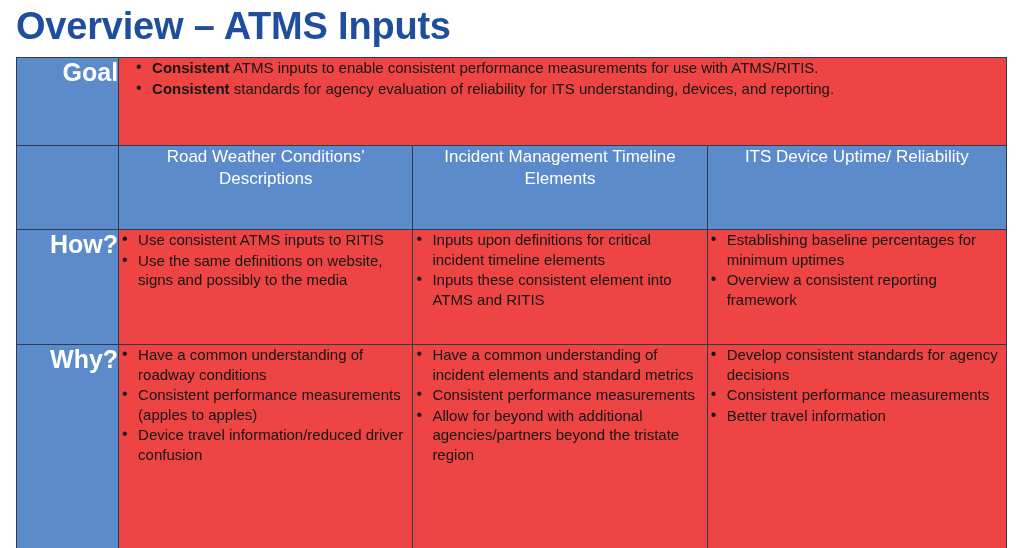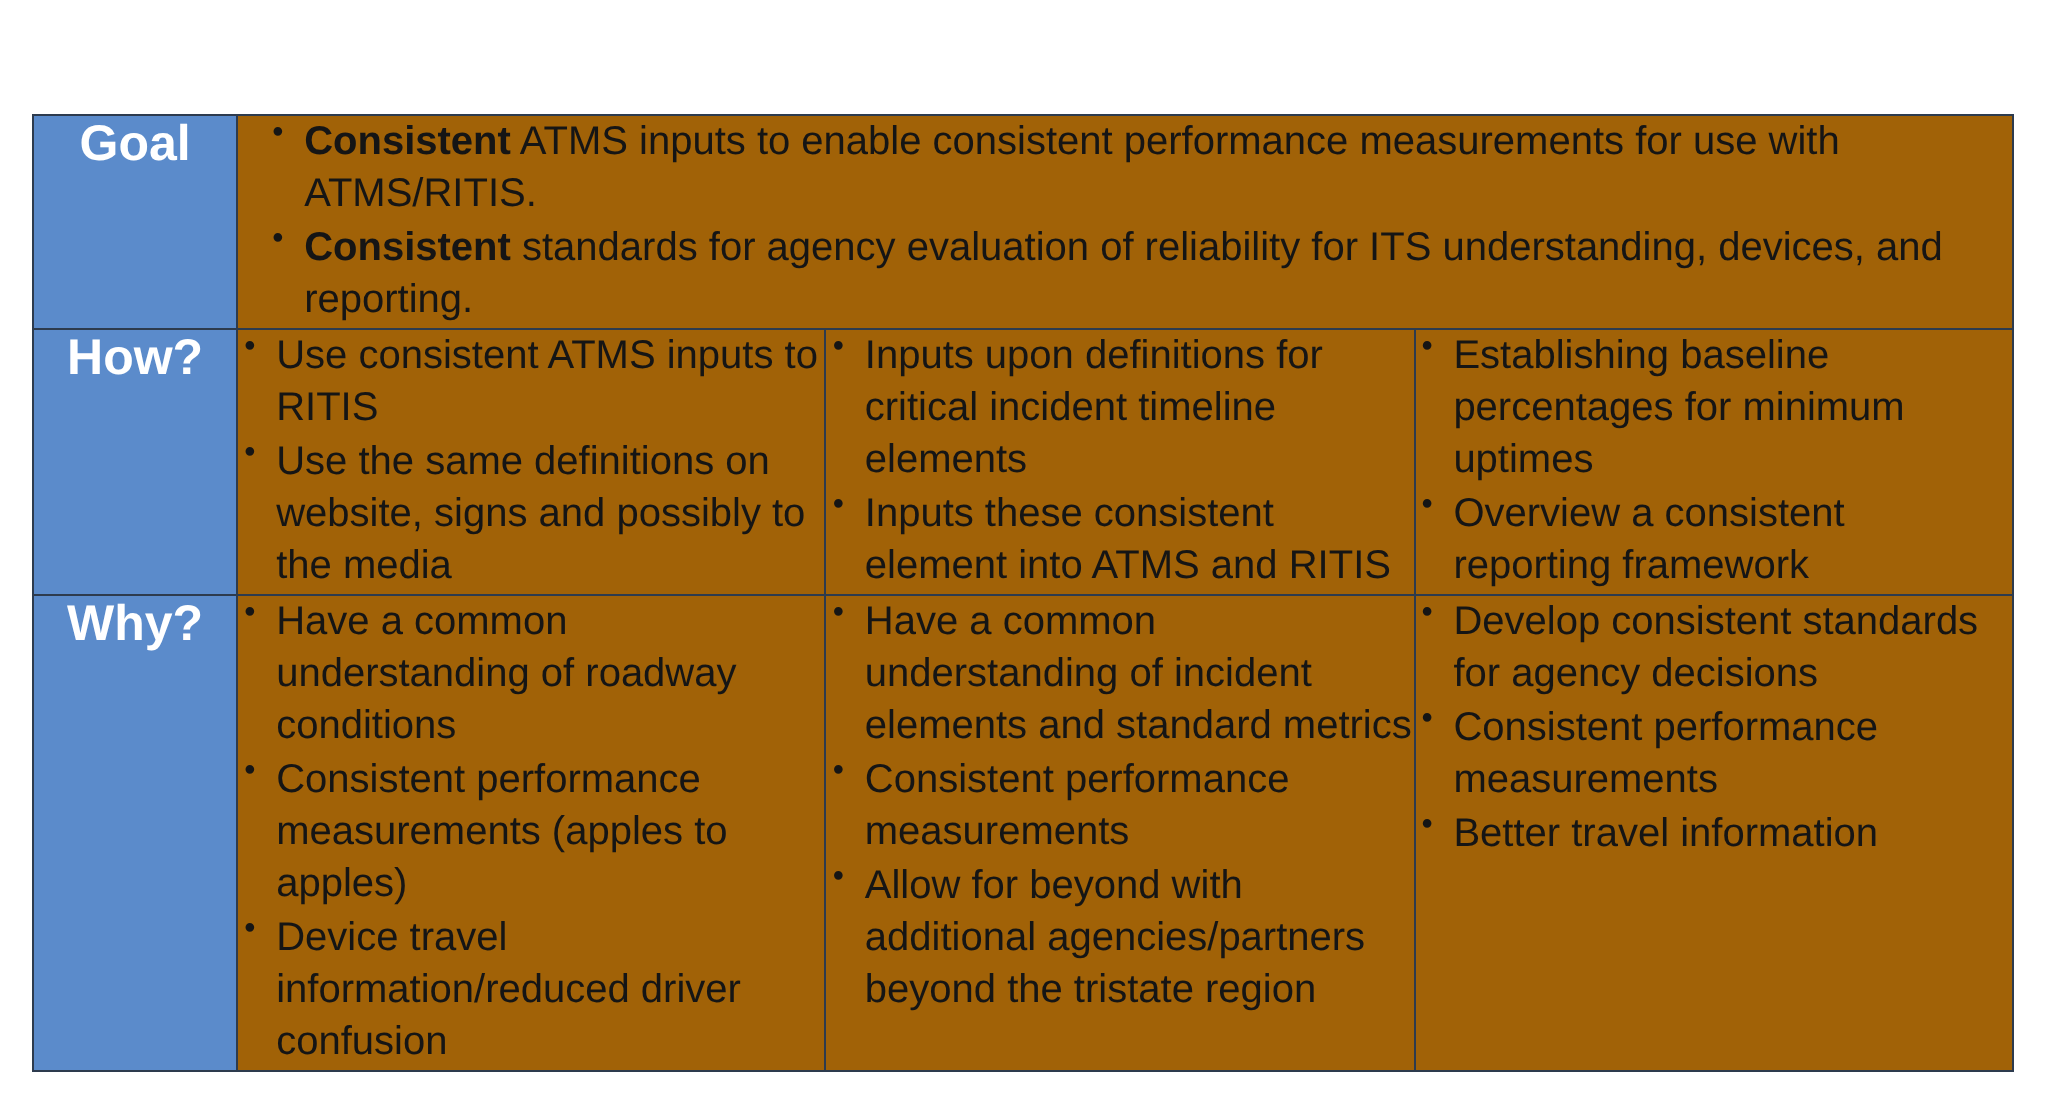--- a/index.html
+++ b/index.html
@@ -49,43 +49,43 @@
     vertical-align: top;
     padding: 0;
   }
 
   
   .rowlabel {
     background: #5B8BCB;
     color: #ffffff;
     font-size: 25px;
     font-weight: 700;
-    text-align: center;
+    text-align: right;
     vertical-align: middle;
     width: 102px;
     margin-top: 40px;
   }
   .rowlabel.blank { background: #5B8BCB; }
 
   
   .colhead {
     background: #5B8BCB;
     color: #ffffff;
     font-size: 17px;
     text-align: center;
     vertical-align: middle;
     line-height: 1.32;
     padding: 6px 10px;
   }
 
   
   .content {
-    background: #a16207;
+    background: #ef4444;
     color: #151515;
-    font-size: 20px;
+    font-size: 15px;
     line-height: 1.30;
     padding: 7px 10px 8px 8px;
   }
   .content.wide { padding-left: 14px; }
 
   ul.bullets {
     margin: 0;
     padding: 0;
     list-style: none;
   }
@@ -113,40 +113,47 @@
   .r-goal   { height: 88px; }
   .r-head   { height: 84px; }
   .r-how    { height: 115px; }
   .r-why    { height: 224px; }
 </style>
 </head>
 <body>
 
 <div class="slide">
 
+  <div class="slide-title">Overview – ATMS Inputs</div>
 
   <table class="matrix">
     <colgroup>
       <col class="c0">
         <col class="c1">
         <col class="c2">
         <col class="c3">
     </colgroup>
     <tbody>
 
       <tr class="r-goal">
         <td class="rowlabel">Goal</td>
         <td class="content wide" colspan="3">
           <ul class="bullets">
             <li><span class="b">Consistent</span><span> ATMS inputs to enable consistent performance measurements for use with ATMS/RITIS.</span></li>
             <li><span class="b">Consistent</span><span> standards for agency evaluation of reliability for ITS understanding, devices, and reporting.</span></li>
           </ul>
         </td>
       </tr>
 
+      <tr class="r-head">
+        <td class="rowlabel blank"></td>
+        <td class="colhead">Road Weather Conditions’ Descriptions</td>
+        <td class="colhead">Incident Management Timeline Elements</td>
+        <td class="colhead">ITS Device Uptime/ Reliability</td>
+      </tr>
 
       <tr class="r-how">
         <td class="rowlabel">How?</td>
         <td class="content">
           <ul class="bullets">
             <li>Use consistent ATMS inputs to RITIS</li>
             <li>Use the same definitions on website, signs and possibly to the media</li>
           </ul>
         </td>
         <td class="content">

